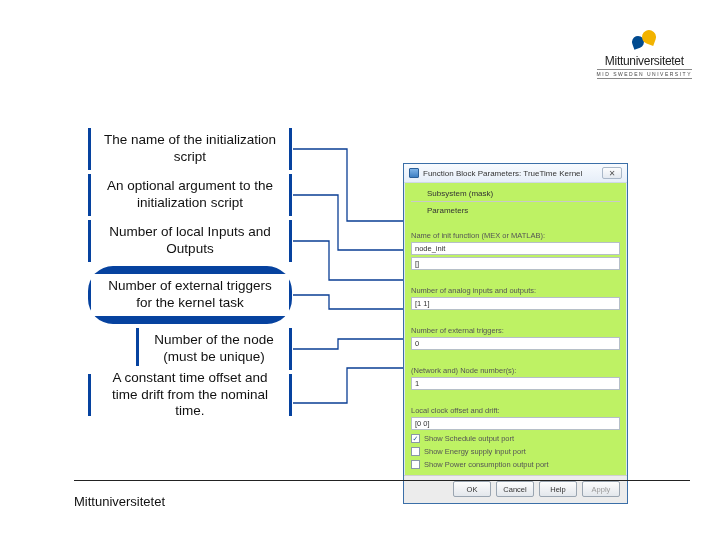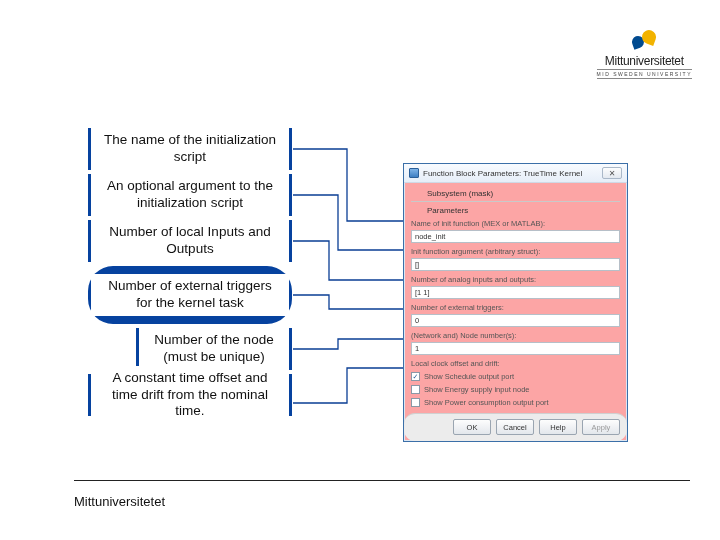--- a/index.html
+++ b/index.html
@@ -97,21 +97,21 @@
     width: 720px; height: 540px;
     pointer-events: none;
   }
 
   .dialog {
     position: absolute;
     left: 403px;
     top: 163px;
     width: 225px;
     border: 1px solid #3b6fa8;
-    background: #fca5a5;
+    background: #bef264;
     font-family: "Segoe UI", Arial, sans-serif;
     font-size: 8px;
     color: #444;
     box-shadow: 0 0 0 1px #dce6f2 inset;
   }
   .titlebar {
     display: flex;
     align-items: center;
     gap: 4px;
     padding: 3px 5px;
@@ -138,21 +138,21 @@
     font-size: 8px;
     color: #555;
   }
   .dlg-body { padding: 4px 7px 6px; }
   .section-title {
     font-size: 8px;
     color: #333;
     margin: 2px 16px 3px;
   }
   .hr { border-top: 1px solid #c9c9c9; margin: 2px 0 4px; }
-  .lbl { font-size: 7.5px; color: #555; margin-top: 4px; }
+  .lbl { font-size: 7.5px; color: #555; margin-top: 16px; }
   .field {
     margin-top: 2px;
     height: 13px;
     border: 1px solid #b6bfc8;
     background: #fff;
     padding: 0 3px;
     font-size: 7.5px;
     color: #333;
     display: flex;
     align-items: center;
@@ -176,21 +176,20 @@
     font-size: 7px;
     color: #2a5f99;
   }
   .btnbar {
     display: flex;
     gap: 5px;
     justify-content: flex-end;
     padding: 5px 7px 6px;
     border-top: 1px solid #d0d0d0;
     background: #ececec;
-    border-radius: 11px;
   }
   .btn {
     min-width: 38px;
     height: 16px;
     border: 1px solid #9aa5b1;
     background: linear-gradient(#fdfdfd,#e3e7ec);
     border-radius: 2px;
     font-size: 7.5px;
     color: #333;
     display: flex;
@@ -263,41 +262,41 @@
     <div class="winbtn">✕</div>
   </div>
   <div class="dlg-body">
     <div class="section-title">Subsystem (mask)</div>
     <div class="hr"></div>
     <div class="section-title">Parameters</div>
 
     <div class="lbl">Name of init function (MEX or MATLAB):</div>
     <div class="field">node_init</div>
 
-    <div class="lbl">Init function argument (arbitrary struct):</div>
     <div class="field">[]</div>
 
     <div class="lbl">Number of analog inputs and outputs:</div>
     <div class="field">[1 1]</div>
 
     <div class="lbl">Number of external triggers:</div>
     <div class="field">0</div>
 
     <div class="lbl">(Network and) Node number(s):</div>
     <div class="field">1</div>
 
     <div class="lbl">Local clock offset and drift:</div>
+    <div class="field">[0 0]</div>
 
     <div class="chk-row">
       <div class="chk">✓</div>
       <span>Show Schedule output port</span>
     </div>
     <div class="chk-row">
       <div class="chk"></div>
-      <span>Show Energy supply input node</span>
+      <span>Show Energy supply input port</span>
     </div>
     <div class="chk-row">
       <div class="chk"></div>
       <span>Show Power consumption output port</span>
     </div>
   </div>
   <div class="btnbar">
     <div class="btn">OK</div>
     <div class="btn">Cancel</div>
     <div class="btn">Help</div>

